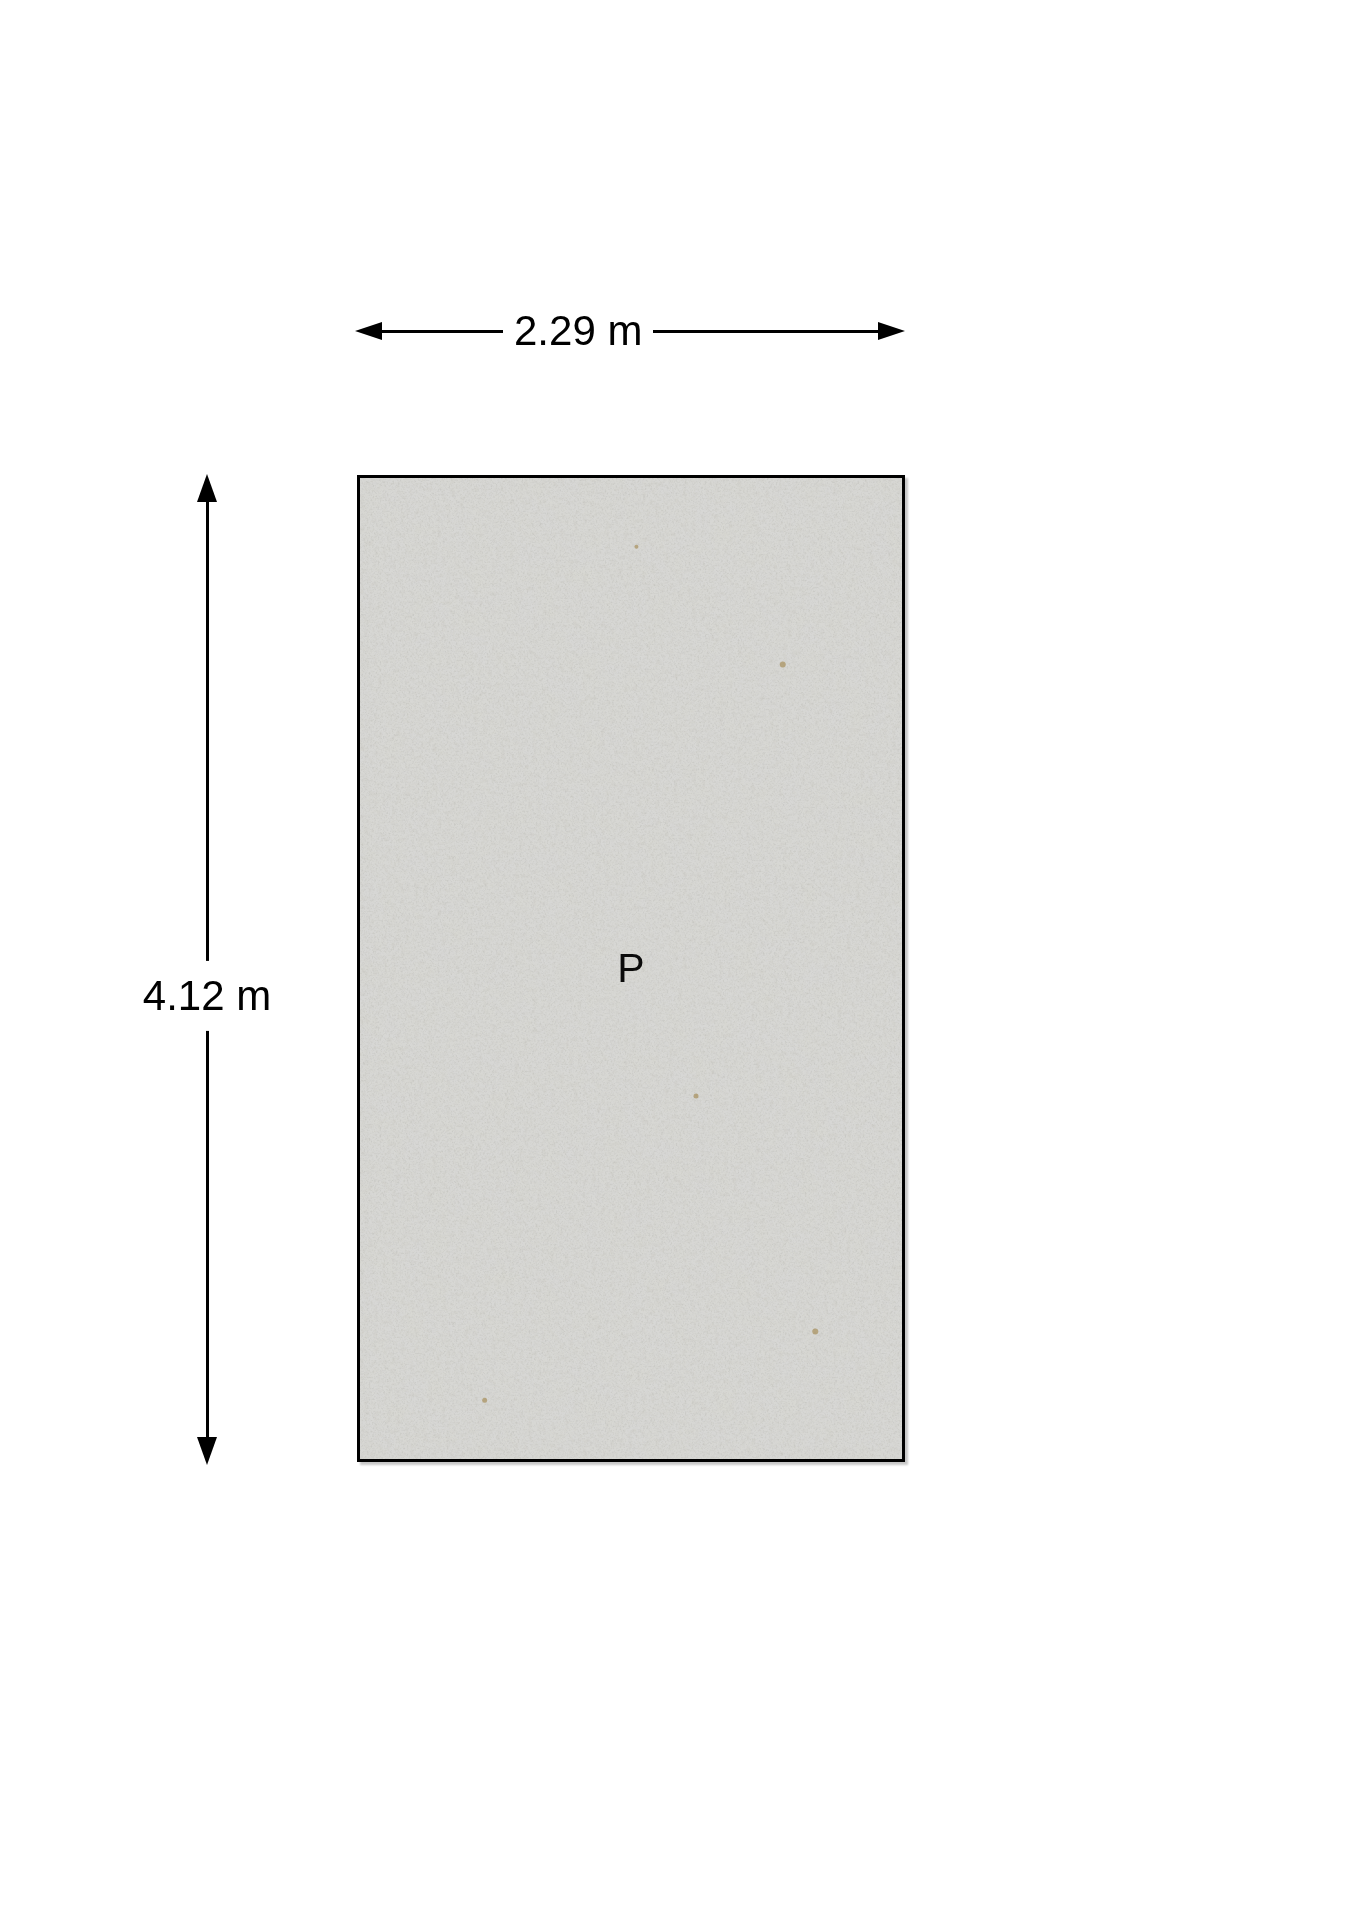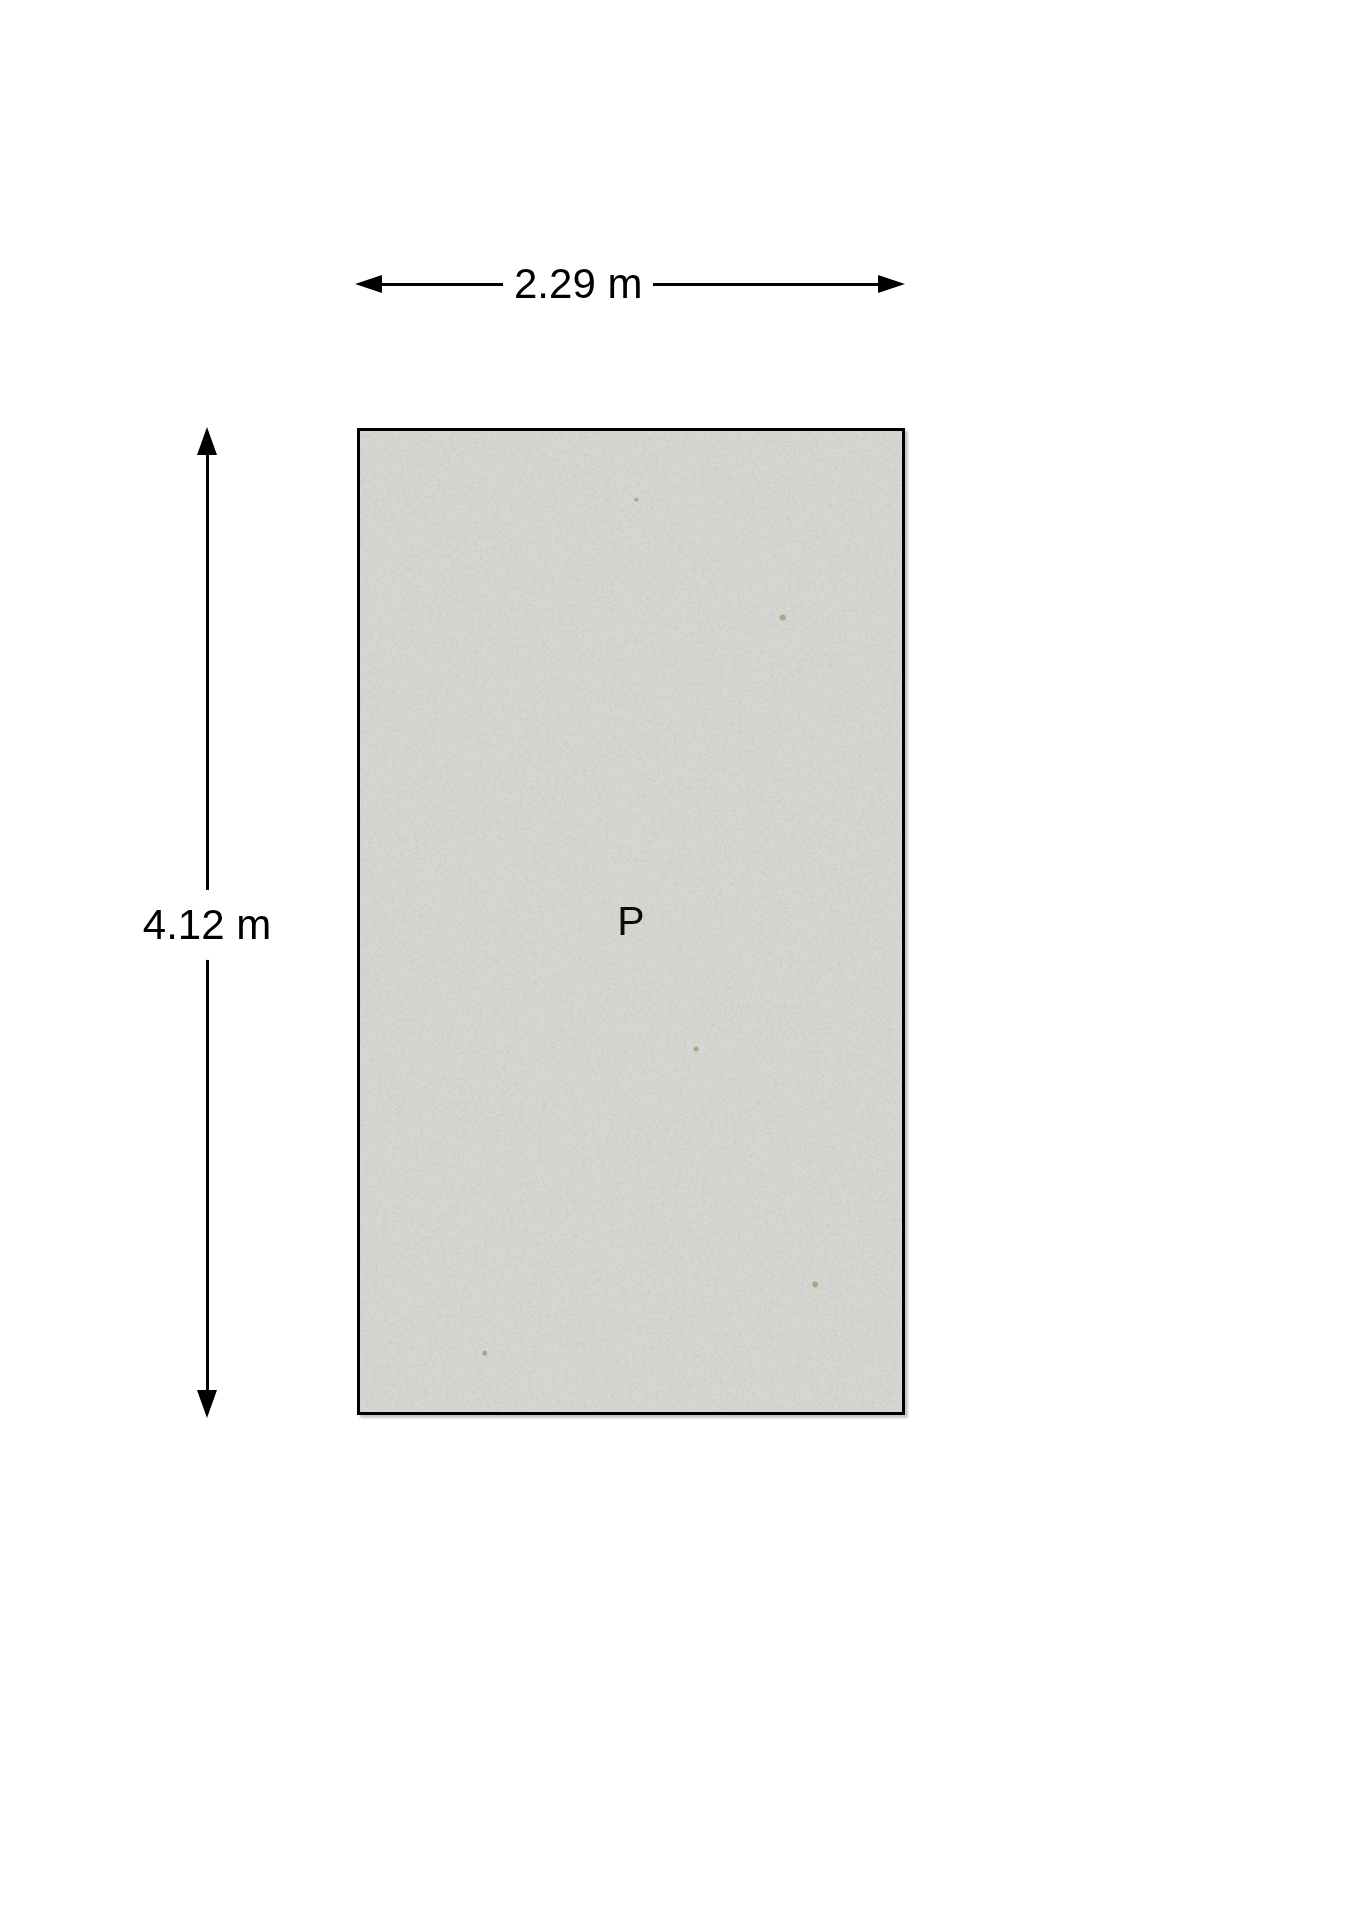--- a/index.html
+++ b/index.html
@@ -4,20 +4,21 @@
 <style>
   html, body { margin: 0; padding: 0; background: #fff; }
   .canvas {
     position: relative;
     width: 1358px;
     height: 1524px;
     background: var(--bg, #fff);
     font-family: "Liberation Sans", sans-serif;
     color: #000;
     overflow: hidden;
+    margin-top: 47px;
   }
 
   
   .dim-h {
     position: absolute;
     left: 355px; top: 270px;
     width: 550px; height: 28px;
   }
   .dim-h .dim-line {
     position: absolute;
@@ -73,21 +74,21 @@
     border-right: 10px solid transparent;
     border-bottom: 28px solid var(--line, #000);
   }
   .ah-down {
     bottom: 0; left: 50%; transform: translateX(-50%);
     border-left: 10px solid transparent;
     border-right: 10px solid transparent;
     border-top: 28px solid var(--line, #000);
   }
   .dim-v .dim-label {
-    top: 498px;
+    top: 522px;
     left: 50%;
     transform: translate(-50%, -50%);
     padding: 12px 6px;
     text-align: center;
   }
 
   
   .room {
     position: absolute;
     left: 357px; top: 428px;

